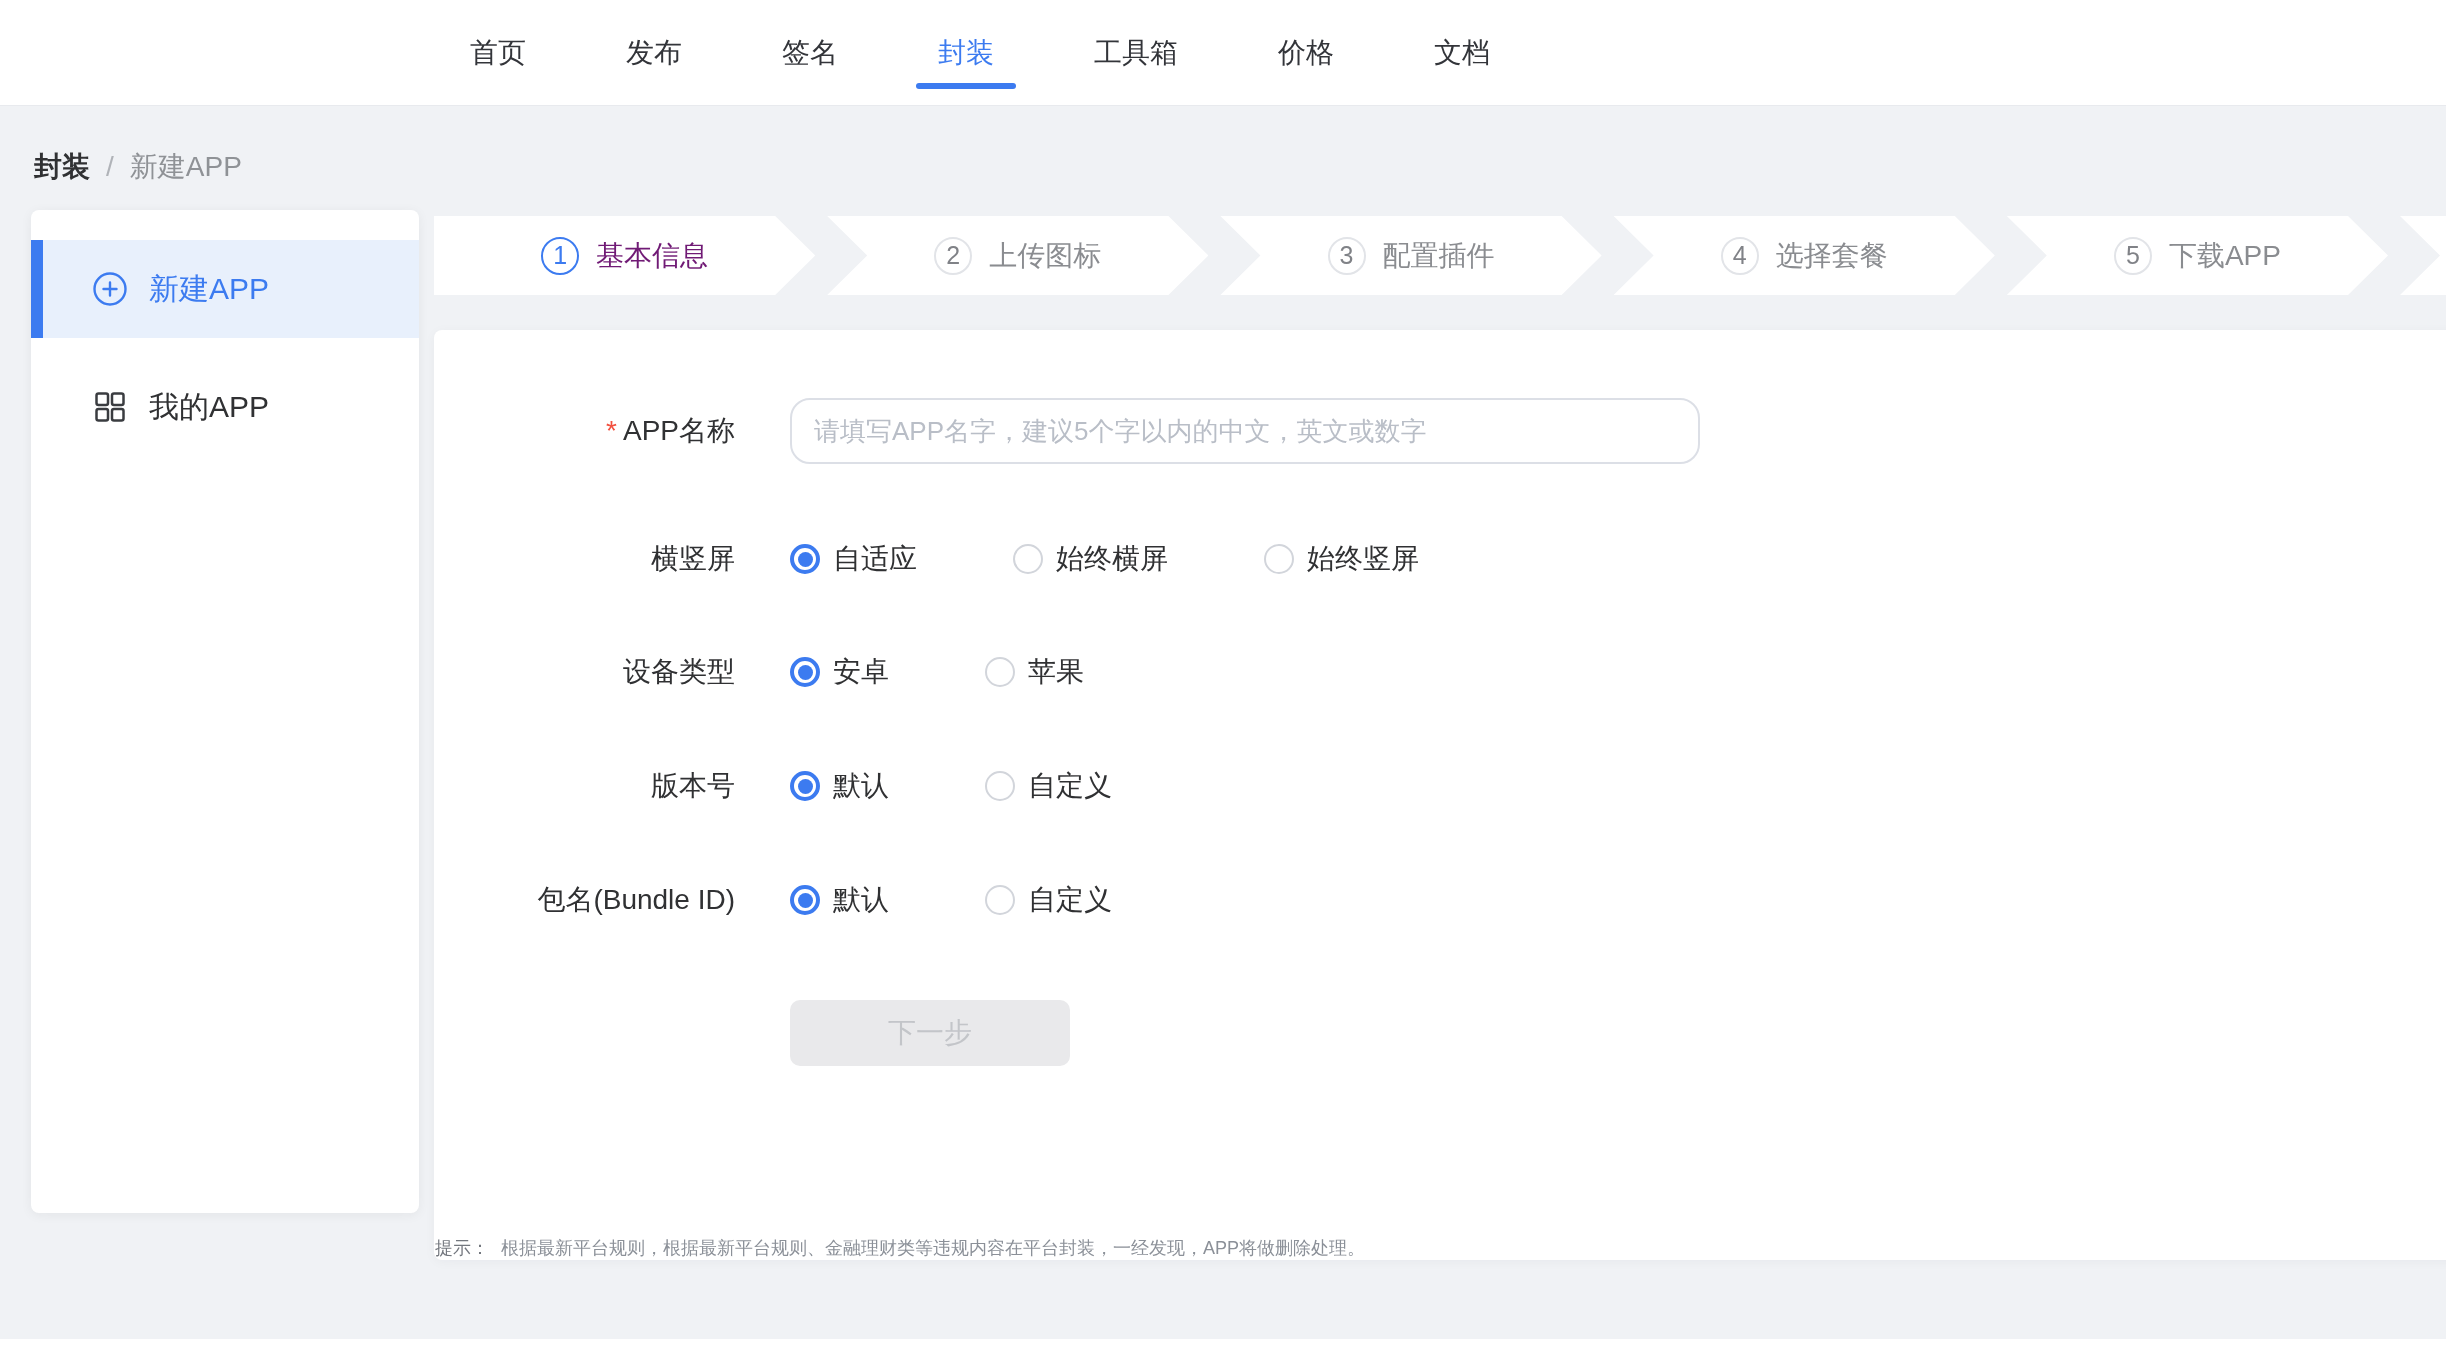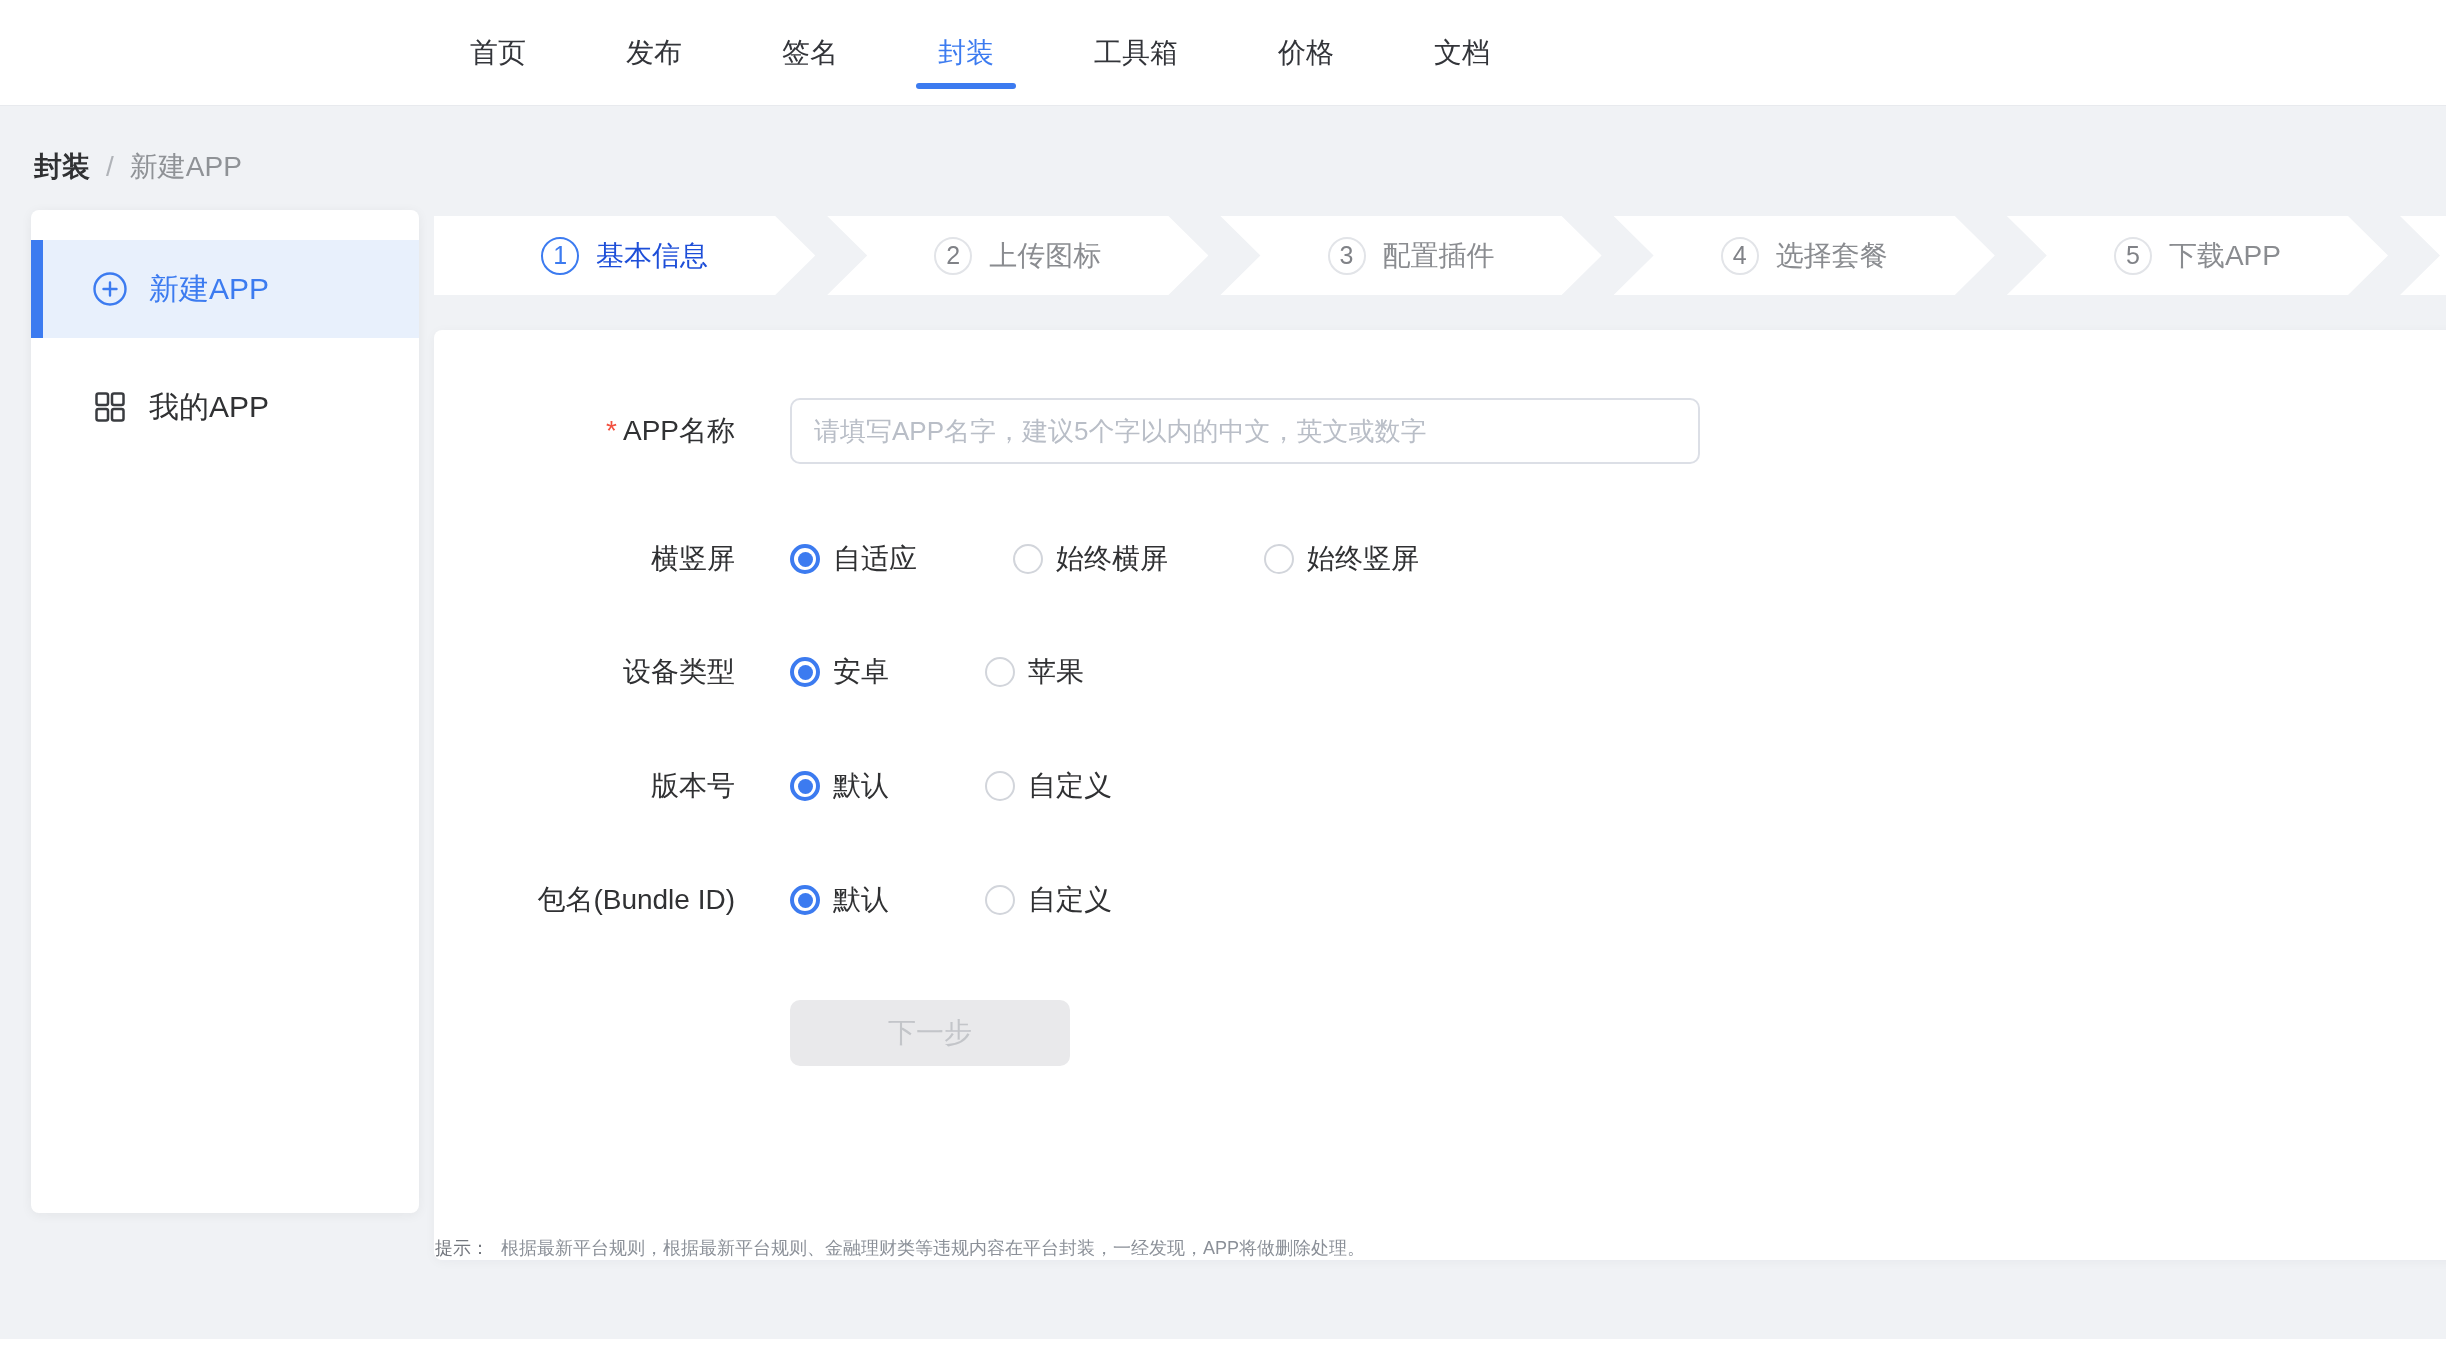--- a/index.html
+++ b/index.html
@@ -29,32 +29,32 @@
   .side-icon{flex:none;display:flex;}
   
   #steps{position:absolute;left:434px;top:216px;width:2012px;height:79px;display:flex;gap:12px;}
   .step{flex:1;background:#fff;display:flex;align-items:center;justify-content:center;gap:17px;
         clip-path:polygon(0 0,calc(100% - 40px) 0,100% 50%,calc(100% - 40px) 100%,0 100%,40px 50%);}
   .step:first-child{clip-path:polygon(0 0,calc(100% - 40px) 0,100% 50%,calc(100% - 40px) 100%,0 100%);}
   .scircle{width:38px;height:38px;box-sizing:border-box;border:2.5px solid #e2e4e8;border-radius:50%;
            display:flex;align-items:center;justify-content:center;font-size:25px;color:#808287;flex:none;}
   .slabel{font-size:28px;color:#8a8c90;white-space:nowrap;}
   .step.active .scircle{border-color:#3c7bf0;color:#3c7bf0;}
-  .step.active .slabel{color:#1d4ed8;}
+  .step.active .slabel{color:#701a75;}
   .steps-filler{flex:none;width:46px;background:#fff;clip-path:polygon(0 0,100% 0,100% 100%,0 100%,40px 50%);}
   
   #card{position:absolute;left:434px;top:330px;width:2339px;height:930px;background:#fff;border-radius:8px;box-shadow:0 2px 12px rgba(29,35,41,.04);box-sizing:border-box;}
   .form-row{display:flex;align-items:center;}
   .radio-row{height:40px;}
   .r1{margin-top:68px;} .r2{margin-top:60px;} .r3{margin-top:73px;}
   .r4{margin-top:75px;} .r5{margin-top:74px;} .r6{margin-top:74px;}
   .flabel{width:235px;margin-left:66px;text-align:right;font-size:28px;color:#303133;flex:none;white-space:nowrap;}
   .req{color:#f2503f;margin-right:6px;}
   .fcontrol{margin-left:55px;display:flex;align-items:center;}
-  input.text{width:910px;height:66px;box-sizing:border-box;border:2px solid #dcdfe6;border-radius:10px;
+  input.text{width:910px;height:66px;box-sizing:border-box;border:2px solid #dcdfe6;border-radius:20px;
              padding:10px 22px;font-size:26px;color:#303133;background:#fff;outline:none;
              font-family:"Liberation Sans","DejaVu Sans",sans-serif;}
   input.text::placeholder{color:#b9bec7;}
   .radio{display:inline-flex;align-items:center;margin-right:96px;cursor:pointer;}
   .rdot{width:30px;height:30px;box-sizing:border-box;border-radius:50%;border:2.5px solid #d2d5db;background:#fff;margin-right:13px;flex:none;position:relative;}
   .radio.checked .rdot{border:4.5px solid #3c7bf0;}
   .radio.checked .rdot::after{content:"";position:absolute;inset:3.5px;border-radius:50%;background:#3c7bf0;}
   .rlabel{font-size:28px;color:#303133;white-space:nowrap;}
   .btn-row{margin-top:80px;padding-left:356px;}
   .next-btn{width:280px;height:66px;background:#e9e9eb;color:#c3c5c9;font-size:28px;border:none;border-radius:10px;cursor:not-allowed;

